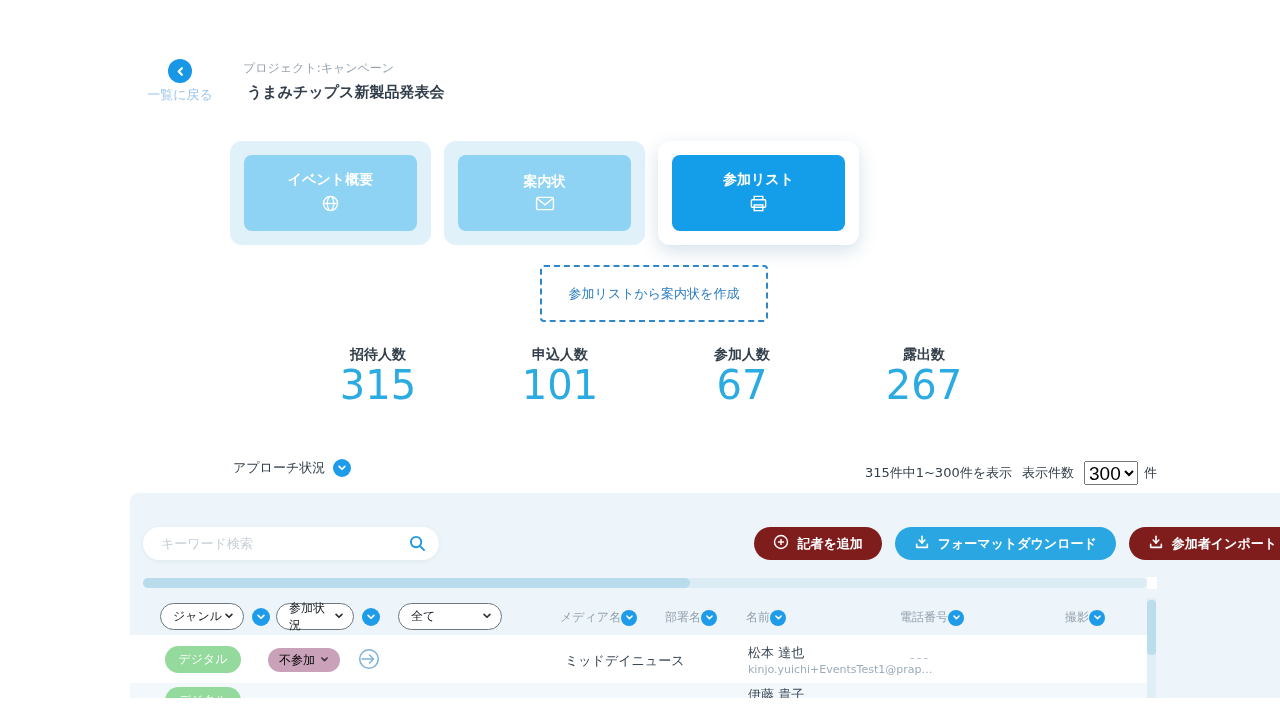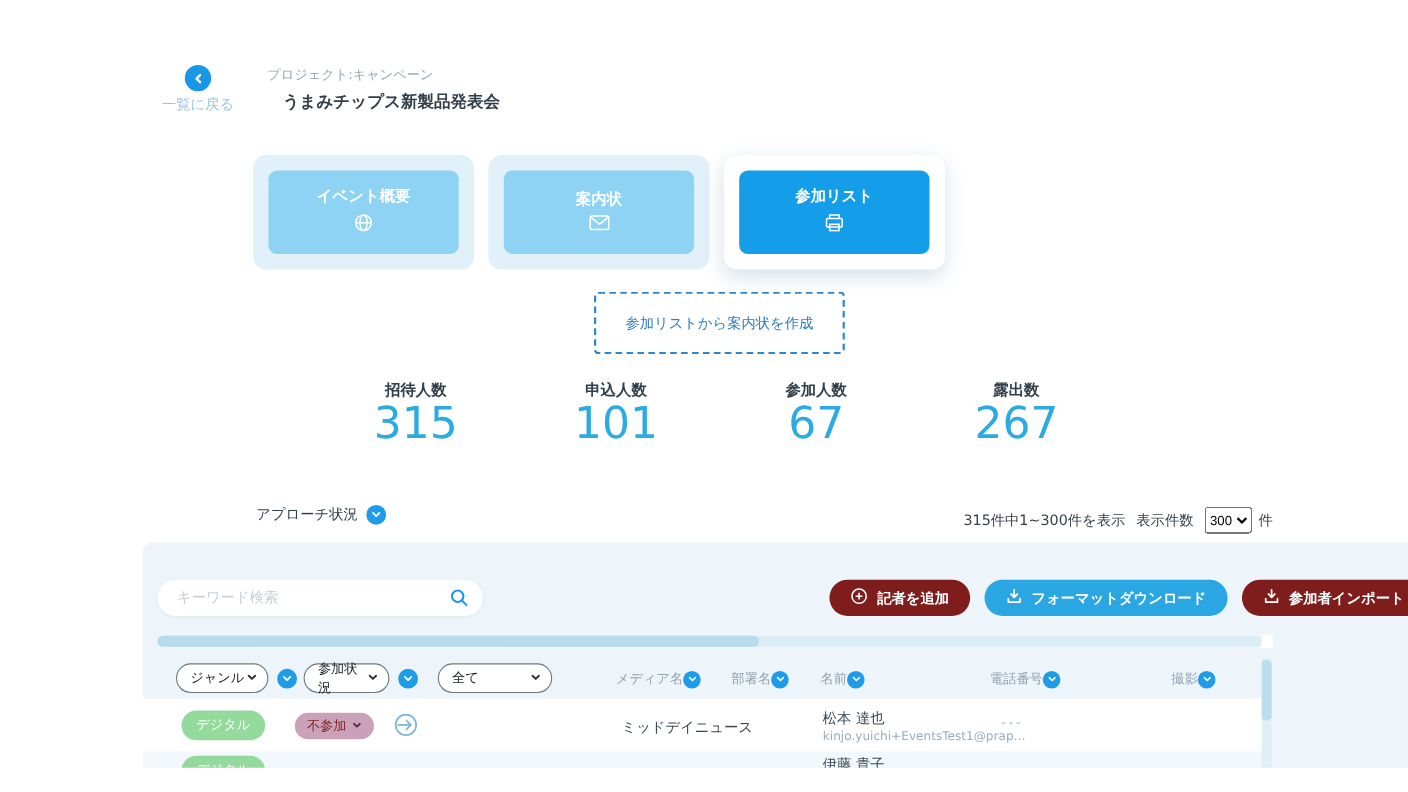--- a/index.html
+++ b/index.html
@@ -6,21 +6,21 @@
   html,body { width:1280px; height:720px; background:#fff;
     font-family:"DejaVu Sans","Liberation Sans",sans-serif; color:#323e4a; }
   .canvas { position:relative; width:1280px; height:720px; overflow:hidden; background:#fff; }
 
   
   .back-btn { position:absolute; left:168px; top:59px; width:24px; height:24px; border-radius:50%;
     background:#1897e6; display:flex; align-items:center; justify-content:center; cursor:pointer; }
   .back-label { position:absolute; left:134px; top:86px; width:92px; text-align:center;
     color:#9cc6ea; font-size:13px; }
   .project-label { position:absolute; left:243px; top:60px; font-size:12px; color:#99a4af; }
-  .event-title { position:absolute; left:257px; top:83px; font-size:15px; font-weight:600; color:#323e4a; }
+  .event-title { position:absolute; left:247px; top:83px; font-size:15px; font-weight:600; color:#323e4a; }
 
   
   .tabs { position:absolute; left:230px; top:141px; display:flex; gap:13px; }
   .tab-card { width:201px; height:104px; border-radius:12px; background:#e0f1fa;
     display:flex; align-items:center; justify-content:center; }
   .tab-card.active { background:#ffffff; box-shadow:0 6px 18px rgba(30,90,140,.18); }
   .tab-btn { width:173px; height:76px; border-radius:8px; display:flex; flex-direction:column;
     align-items:center; justify-content:center; gap:5px; color:#fff; font-size:14px; font-weight:700;
     cursor:pointer; }
   .tab-btn.default { background:#8ed3f3; }
@@ -41,21 +41,21 @@
   .approach { position:absolute; left:233px; top:439px; display:flex; align-items:flex-end; gap:8px;
     font-size:13px; color:#323e4a;margin-top:20px; }
 
   .chev-circle { width:18px; height:18px; border-radius:50%; background:#1e9be9;
     display:inline-flex; align-items:center; justify-content:center; flex:0 0 auto; cursor:pointer; }
   .chev-circle.small { width:16px; height:16px; }
 
   
   .pagination { position:absolute; right:123px; top:461px; display:flex; align-items:center; gap:10px;
     font-size:13px; color:#323e4a; }
-  .pagination select { font-size:12px; height:24px; }
+  .pagination select { font-size:19px; height:24px; }
   .pagination .unit { margin-left:-4px; }
 
   
   .panel { position:absolute; left:130px; top:493px; width:1166px; height:205px;
     background:#edf5fa; border-radius:8px 8px 0 0; overflow:hidden; }
 
   .search-wrap { position:absolute; left:13px; top:34px; width:296px; height:33px; background:#fff;
     border-radius:17px; box-shadow:0 1px 4px rgba(40,90,130,.08); }
   .search-wrap input { width:100%; height:100%; border:none; outline:none; background:transparent;
     border-radius:17px; padding:0 40px 0 18px; font-size:13px; color:#323e4a;
@@ -93,21 +93,21 @@
     font-size:12px; color:#93a0ad; }
   .ch-media { left:430px; } .ch-dept { left:535px; } .ch-name { left:616px; }
   .ch-phone { left:770px; } .ch-photo { left:935px; }
 
   
   .row1 { position:absolute; left:0; top:142px; width:1018px; height:49px; background:#fff; }
   .row2 { position:absolute; left:0; top:190px; width:1018px; height:48px; background:#f2f8fc; }
   .badge-genre { position:absolute; left:35px; top:11px; width:76px; height:27px; border-radius:14px;
     background:#93da9c; color:#fff; font-size:12px; display:flex; align-items:center; justify-content:center; }
   .badge-status { position:absolute; left:138px; top:13px; width:72px; height:24px; border-radius:12px;
-    background:#c9a2ba; color:#7f1d1d; font-size:12px; display:flex; align-items:center;
+    background:#c9a2ba; color:#000000; font-size:12px; display:flex; align-items:center;
     justify-content:center; gap:5px; cursor:pointer; }
   .row-arrow { position:absolute; left:228px; top:13px; cursor:pointer; }
   .cell-media { position:absolute; left:435px; top:17px; font-size:13px; color:#3a4754; }
   .cell-name { position:absolute; left:618px; top:9px; font-size:13px; color:#3a4754; }
   .cell-email { position:absolute; left:618px; top:28px; font-size:11px; color:#9cacbb; }
   .cell-phone { position:absolute; left:780px; top:15px; font-size:13px; color:#b6c2cc; letter-spacing:2px; }
   .row2 .badge-genre { top:4px; }
   .row2 .cell-name { top:3px; }
 </style>
 </head>

